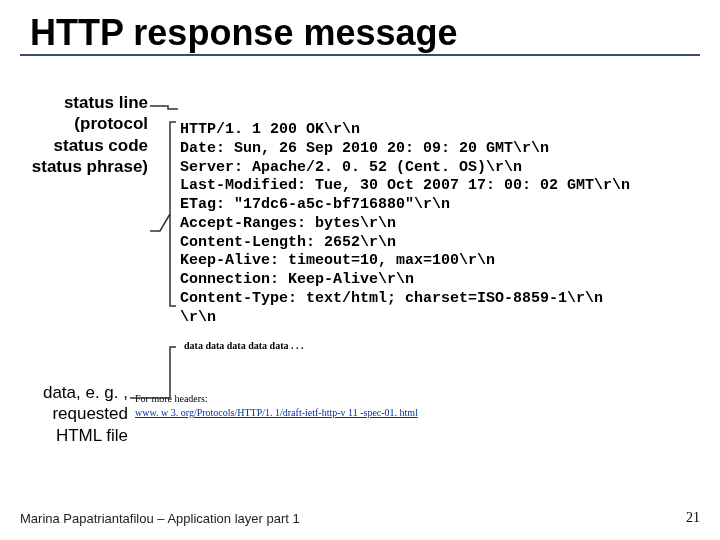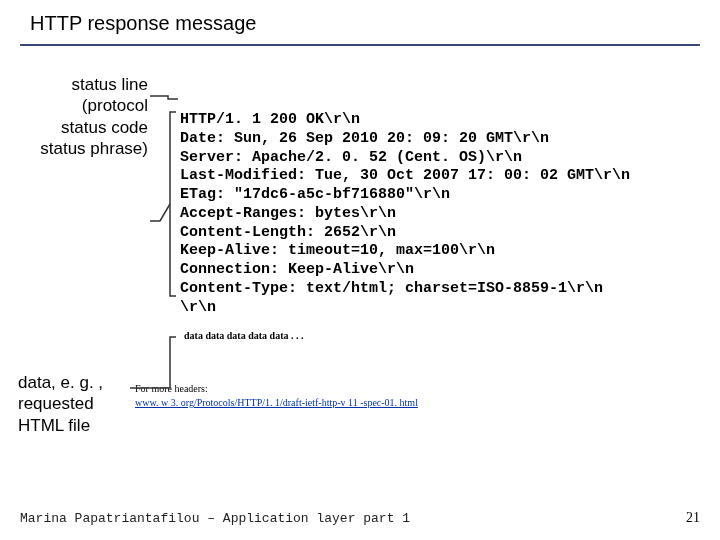--- a/index.html
+++ b/index.html
@@ -4,41 +4,41 @@
 <style>
   * { margin: 0; padding: 0; box-sizing: border-box; }
   html, body { width: 720px; height: 540px; overflow: hidden; }
   body {
     font-family: Arial, Helvetica, sans-serif;
     background: #fff;
     color: #000;
     position: relative;
   }
   .title {
-    font-size: 20px;
-    font-weight: normal;
-    padding: 12px 0 9px 30px;
+    font-size: 36px;
+    font-weight: bold;
+    padding: 12px 0 0 30px;
   }
   .title-rule {
     border: none;
     border-top: 2px solid #3a4a7c;
     margin: 0 20px 0 20px;
   }
   .content {
     position: relative;
     height: 420px;
   }
   .annot {
     position: absolute;
     font-family: Arial, sans-serif;
     font-size: 17px;
     text-align: right;
     line-height: 1.25;
   }
-  .annot-status { left: 8px; top: 28px; width: 140px; }
+  .annot-status { left: 8px; top: 36px; width: 140px; font-weight: bold; }
   .annot-headers { left: 8px; top: 160px; width: 140px; }
   .annot-data { left: 18px; top: 326px; width: 110px; text-align: left; }
   .mono-block {
     position: absolute;
     left: 180px;
     top: 46px;
     font-family: "Courier New", Courier, monospace;
     font-weight: bold;
     font-size: 15px;
     line-height: 1.25;
@@ -59,21 +59,21 @@
     top: 336px;
     font-family: "Times New Roman", serif;
     font-size: 10px;
     line-height: 1.4;
   }
   .more a { color: #0033aa; text-decoration: underline; }
   .footer {
     position: absolute;
     left: 20px;
     bottom: 14px;
-    font-family: Liberation Mono, monospace;
+    font-family: Liberation Sans, sans-serif;
     font-size: 13px;
     color: #222;
   }
   .slidenum {
     position: absolute;
     right: 20px;
     bottom: 14px;
     font-family: "Times New Roman", serif;
     font-size: 14px;
     text-align: center;
@@ -91,21 +91,21 @@
 <div class="content">
 
   <div class="annot annot-status">
     <span style="white-space:pre-line; display:block;">status line
 (protocol
 status code
 status phrase)</span>
   </div>
 
 
-  <div class="annot-data annot" style="text-align:left;">
+  <div class="annot-data annot" style="text-align:right;">
     <span style="white-space:pre-line; display:block;">data, e. g. , 
 requested
 HTML file</span>
   </div>
 
   <div class="mono-block"><span>HTTP/1. 1 200 OK\r\n</span>
 <span>Date: Sun, 26 Sep 2010 20: 09: 20 GMT\r\n</span>
 <span>Server: Apache/2. 0. 52 (Cent. OS)\r\n</span>
 <span>Last-Modified: Tue, 30 Oct 2007 17: 00: 02 GMT\r\n</span>
 <span>ETag: "17dc6-a5c-bf716880"\r\n</span>

